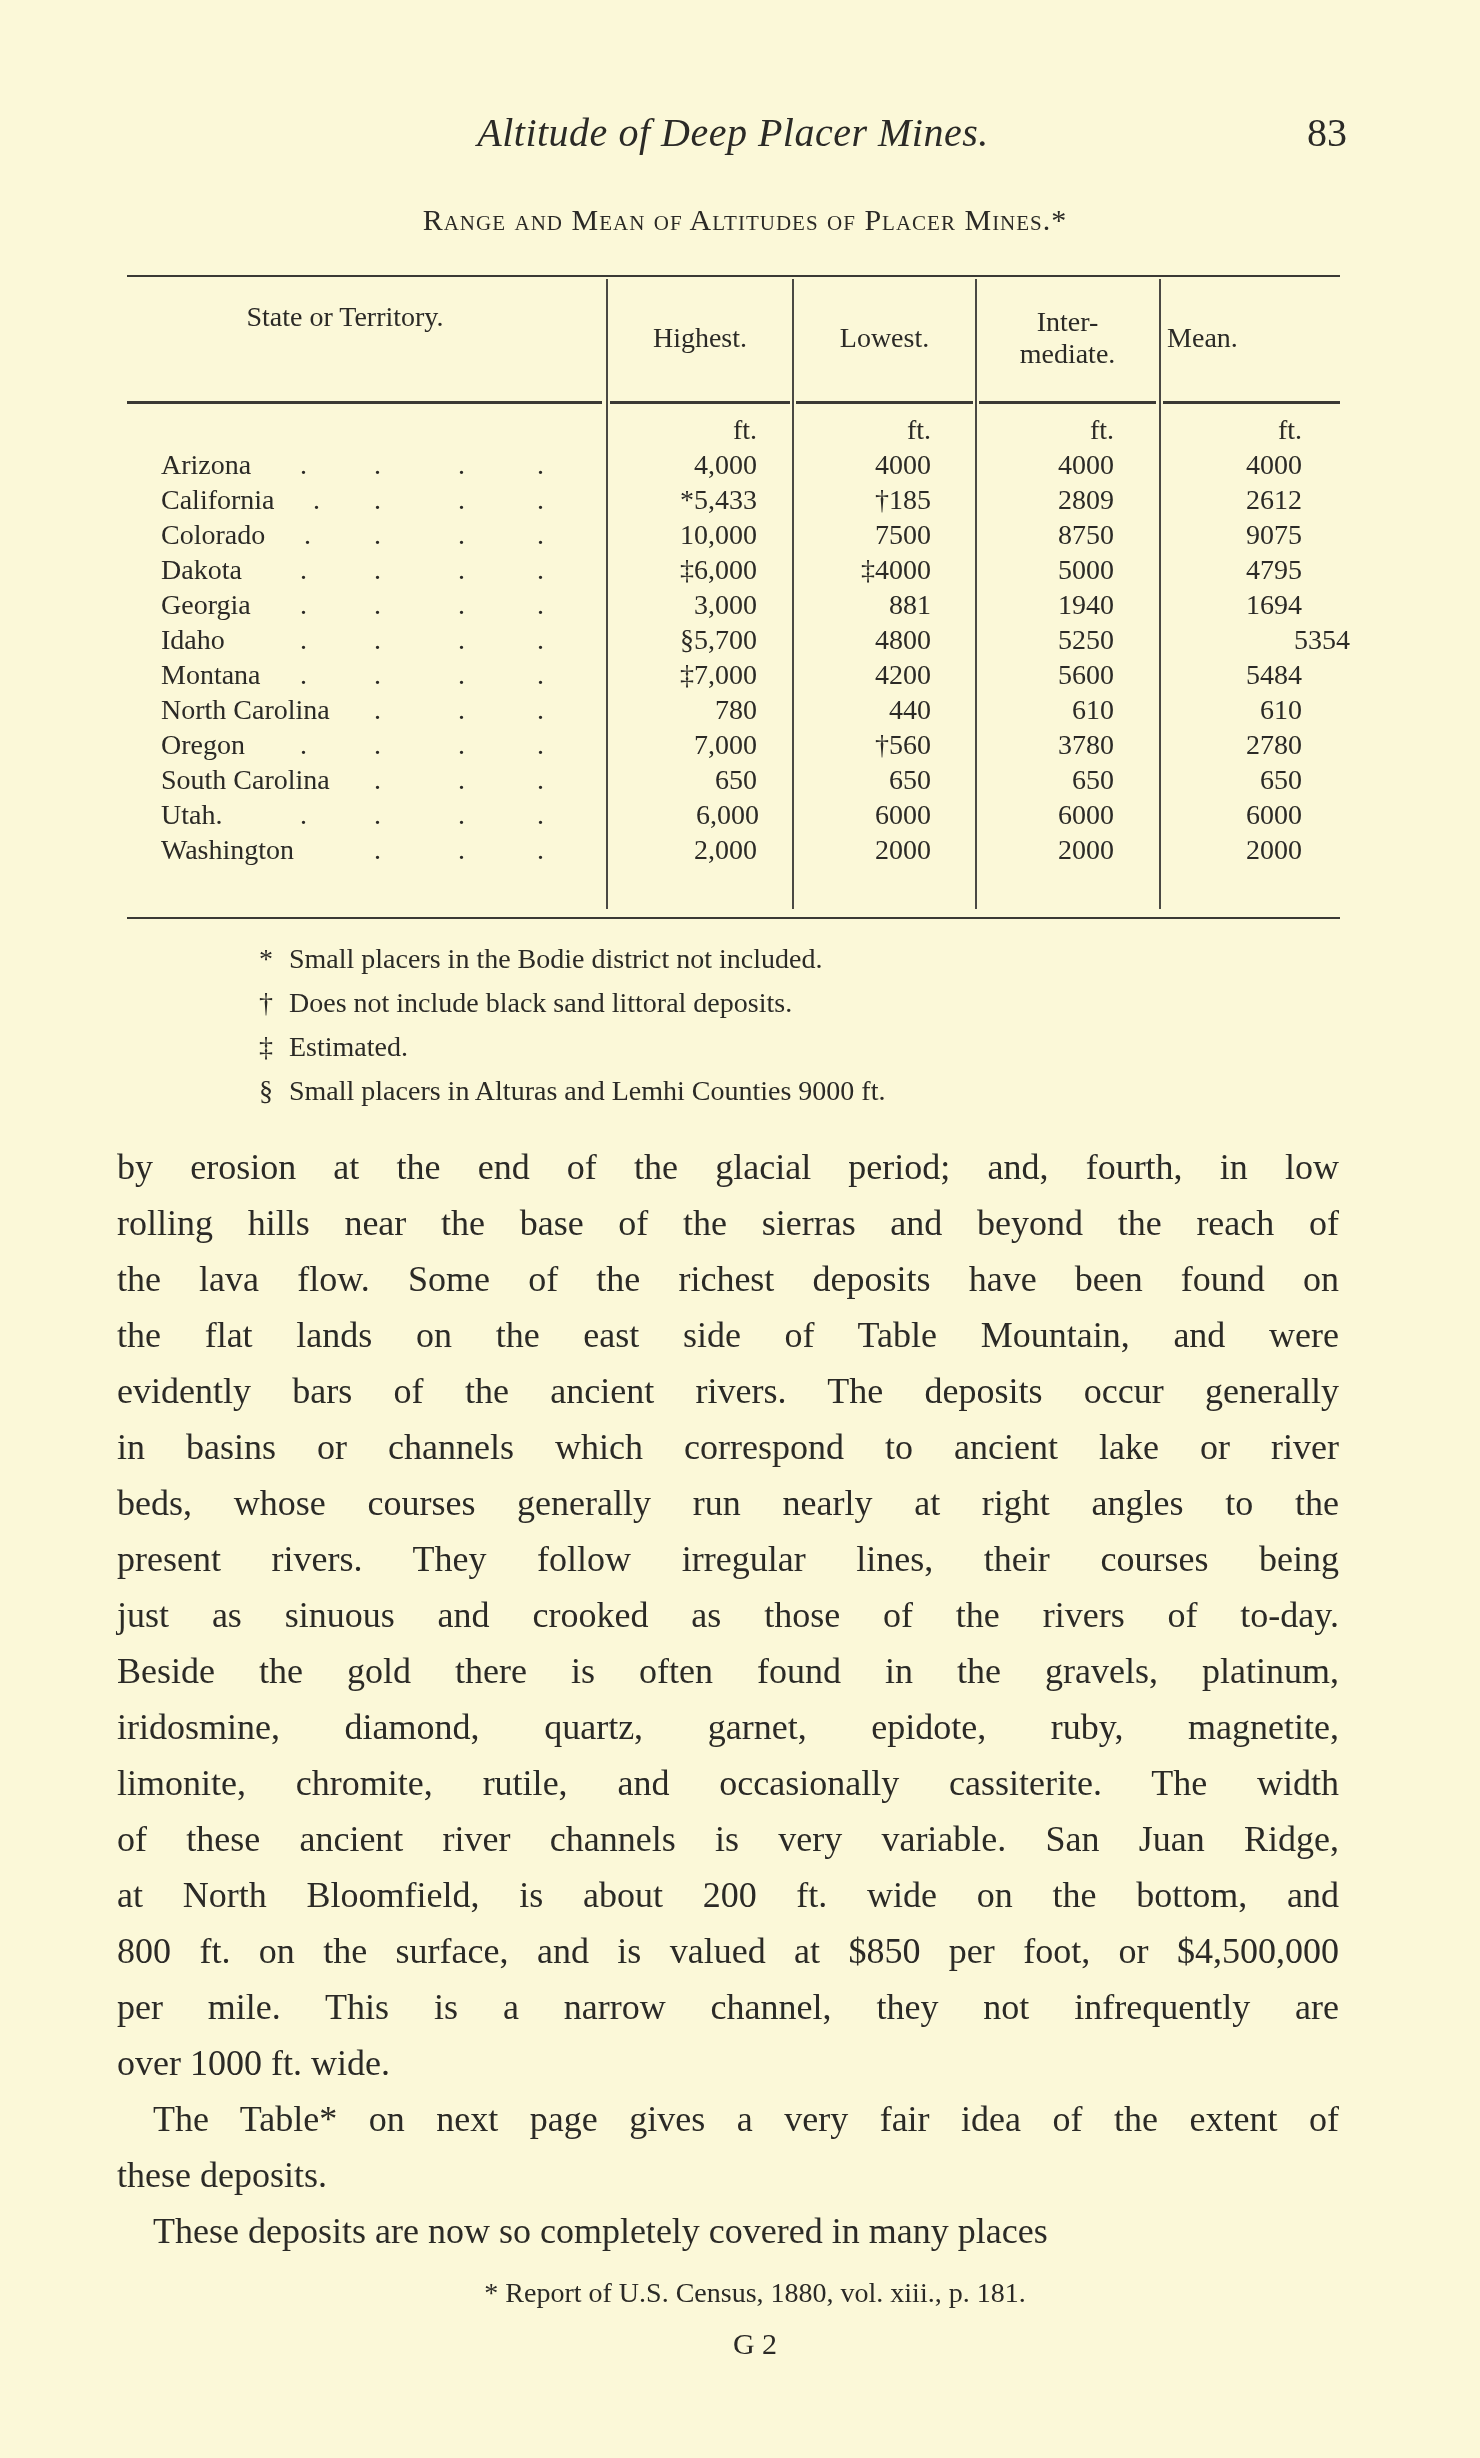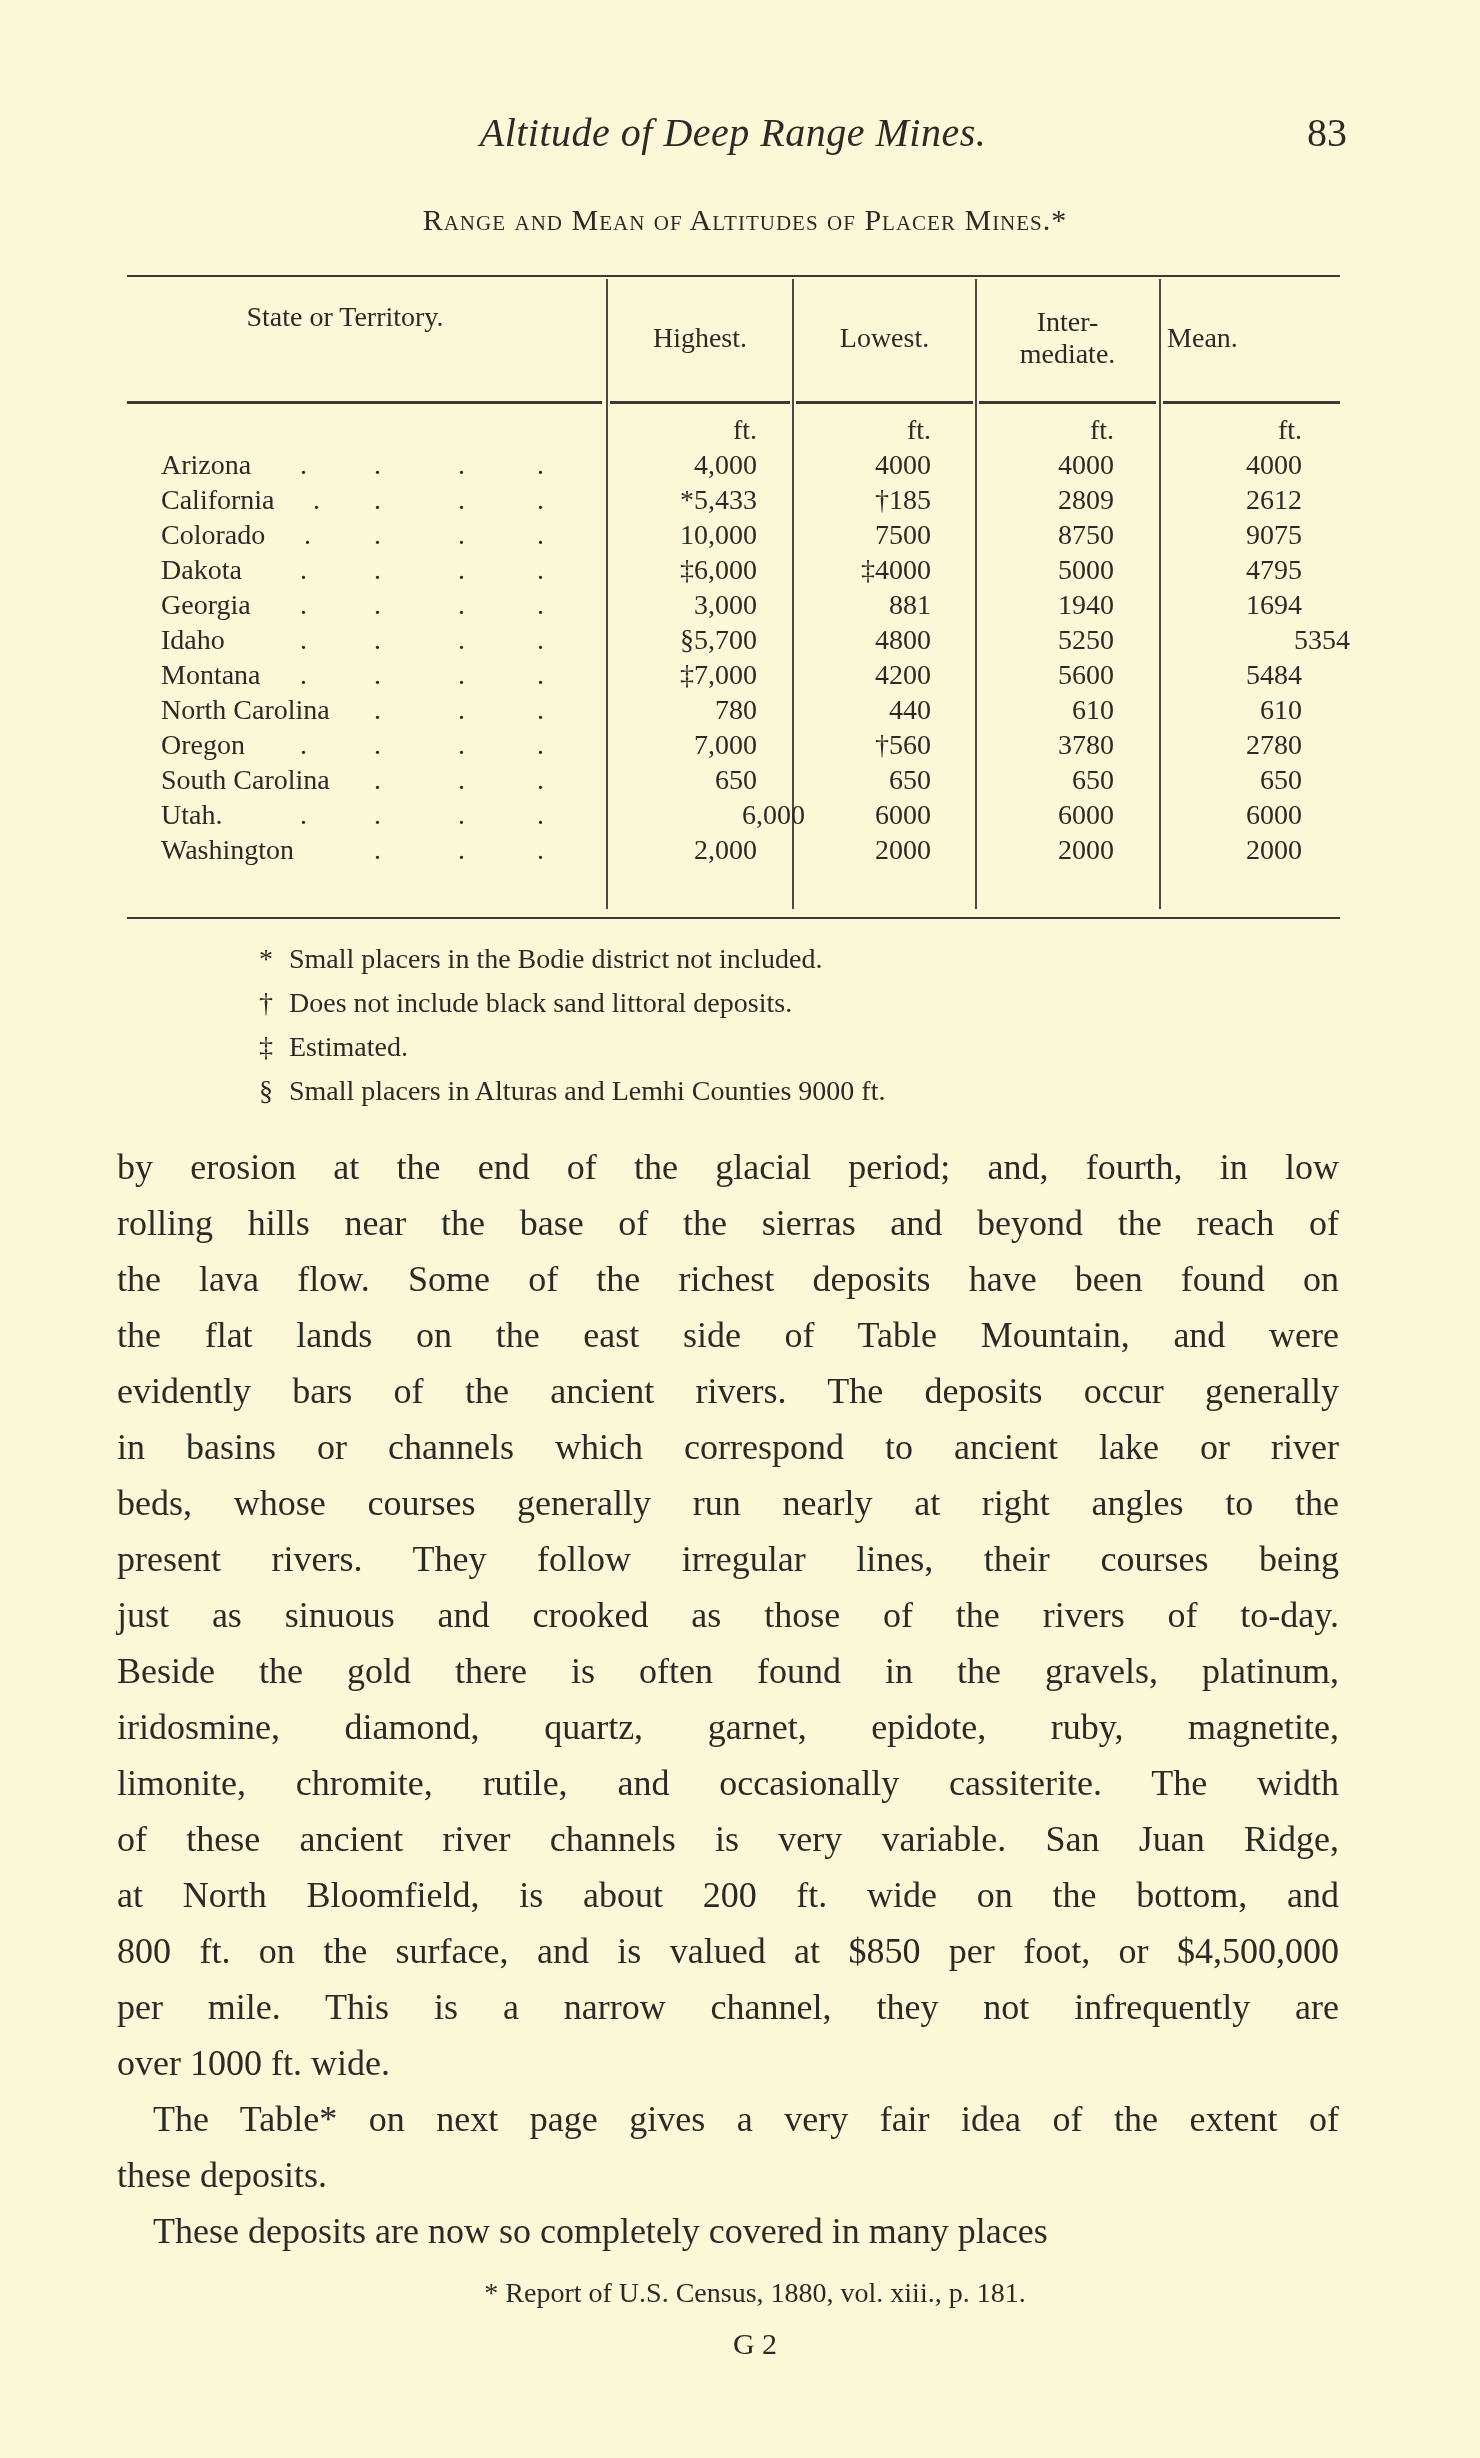--- a/index.html
+++ b/index.html
@@ -179,21 +179,21 @@
       text-align: center;
       font-size: 30px;
       padding-left: 30px;
       box-sizing: border-box;
     }
   </style>
 </head>
 <body>
 
 <div class="page-header">
-  <div class="running-title">Altitude of Deep Range Mines.</div>
+  <div class="running-title">Altitude of Deep Placer Mines.</div>
   <div class="page-number">83</div>
 </div>
 
 <div class="table-title">Range and Mean of Altitudes of Placer Mines.*</div>
 
 <div class="tbl">
   <div class="rule-top"></div>
 
   <div class="vline" style="left:479px;"></div>
   <div class="vline" style="left:665px;"></div>
@@ -351,21 +351,21 @@
         <span class="c" style="left: 1034px; width: 141px;">650</span>
       </div>
       <div class="row">
         <span class="name">Utah.</span>
         <span class="dots" style="left: 34px;">
           <span class="dot" style="left: 139px;">.</span>
           <span class="dot" style="left: 213px;">.</span>
           <span class="dot" style="left: 297px;">.</span>
           <span class="dot" style="left: 376px;">.</span>
         </span>
-        <span class="c" style="left: 503px; width: 149px; padding-left: 26px;">6,000</span>
+        <span class="c" style="left: 457px; width: 149px; padding-left: 26px;">6,000</span>
         <span class="c" style="left: 667px; width: 137px;">6000</span>
         <span class="c" style="left: 850px; width: 137px;">6000</span>
         <span class="c" style="left: 1034px; width: 141px;">6000</span>
       </div>
       <div class="row">
         <span class="name">Washington</span>
         <span class="dots" style="left: 34px;">
           <span class="dot" style="left: 213px;">.</span>
           <span class="dot" style="left: 297px;">.</span>
           <span class="dot" style="left: 376px;">.</span>

